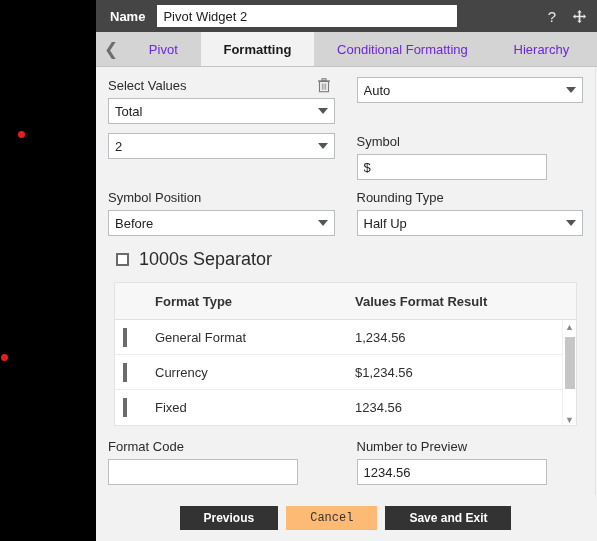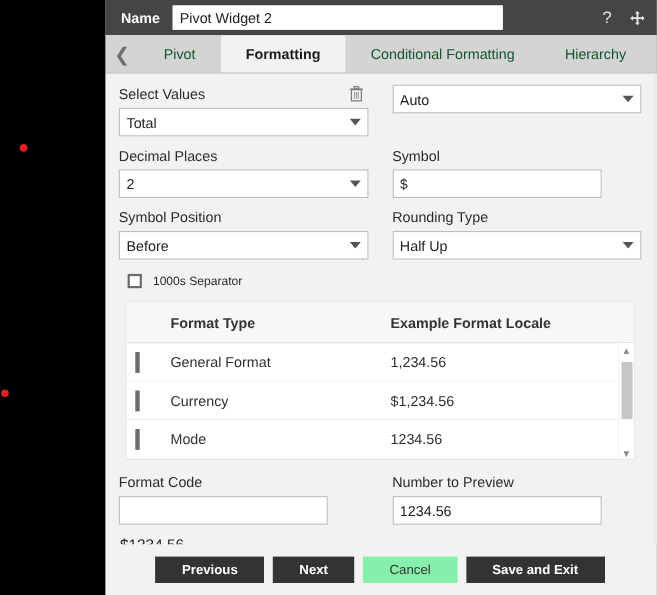--- a/index.html
+++ b/index.html
@@ -110,21 +110,21 @@
     display: flex;
     align-items: stretch;
     overflow: hidden;
   }
   .tab {
     flex: 1 1 auto;
     display: flex;
     align-items: center;
     justify-content: center;
     font-size: 13px;
-    color: #14532d;
+    color: #6d28d9;
     cursor: pointer;
     user-select: none;
     white-space: nowrap;
     padding: 0 6px;
   }
   .tab.active {
     background: #f2f2f2;
     color: #1a1a1a;
     font-weight: bold;
   }
@@ -201,21 +201,21 @@
     cursor: pointer;
     user-select: none;
   }
   .cbox {
     width: 13px; height: 13px;
     border: 2px solid #6b6b6b;
     background: #ffffff;
     flex: 0 0 auto;
   }
   .cbrow .cbl {
-    font-size: 11px;
+    font-size: 18px;
     color: #2b2b2b;
     margin-left: 10px;
   }
 
   
   .table {
     background: #ffffff;
     border: 1px solid #e3e3e3;
     margin: 0 6px 0 6px;
   }
@@ -315,23 +315,24 @@
     color: #ffffff;
     font-size: 12px;
     font-weight: bold;
     font-family: "Liberation Sans", sans-serif;
     border: none;
     padding: 0 24px;
     cursor: pointer;
     line-height: 24px;
   }
   .btn.light {
-    background: #86efac;
+    background: #fdba74;
     color: #333333;
     font-weight: normal;
+    font-family: Liberation Mono, monospace;
   }
 
   
   .vsb-outer {
     width: 27px;
     flex: 0 0 27px;
     background: #f2f2f2;
     display: flex;
     flex-direction: column;
     align-items: center;
@@ -427,21 +428,20 @@
           <div class="col">
             <div class="field sel">
               <span class="val">Auto</span>
               <span class="caret"></span>
             </div>
           </div>
         </div>
 
         <div class="row">
           <div class="col">
-            <div class="lbl">Decimal Places</div>
             <div class="field sel">
               <span class="val">2</span>
               <span class="caret"></span>
             </div>
           </div>
           <div class="col">
             <div class="lbl">Symbol</div>
             <input class="field" type="text" value="$" style="">
           </div>
         </div>
@@ -465,21 +465,21 @@
 
         <div class="cbrow">
           <span class="cbox"></span>
           <span class="cbl">1000s Separator</span>
         </div>
 
         <div class="table">
           <div class="thead">
             <div class="th c1"></div>
             <div class="th c2">Format Type</div>
-            <div class="th c3">Example Format Locale</div>
+            <div class="th c3">Values Format Result</div>
           </div>
           <div class="tbody-wrap">
             <div class="tbody">
               <div class="tr">
                 <div class="td c1">
                   <span class="cbox"></span>
                 </div>
                 <div class="td c2">General Format</div>
                 <div class="td c3">1,234.56</div>
               </div>
@@ -487,21 +487,21 @@
                 <div class="td c1">
                   <span class="cbox"></span>
                 </div>
                 <div class="td c2">Currency</div>
                 <div class="td c3">$1,234.56</div>
               </div>
               <div class="tr">
                 <div class="td c1">
                   <span class="cbox"></span>
                 </div>
-                <div class="td c2">Mode</div>
+                <div class="td c2">Fixed</div>
                 <div class="td c3">1234.56</div>
               </div>
             </div>
             <div class="vsb-inner">
               <div class="arr">▲</div>
               <div class="track">
                 <div class="thumb"></div>
               </div>
               <div class="arr">▼</div>
             </div>
@@ -526,19 +526,18 @@
         <div class="arr">▲</div>
         <div class="track">
           <div class="thumb"></div>
         </div>
         <div class="arr">▼</div>
       </div>
     </div>
 
     <div class="footer">
       <button class="btn">Previous</button>
-      <button class="btn">Next</button>
       <button class="btn light">Cancel</button>
       <button class="btn">Save and Exit</button>
     </div>
 
   </div>
 </div>
 
 </body></html>

